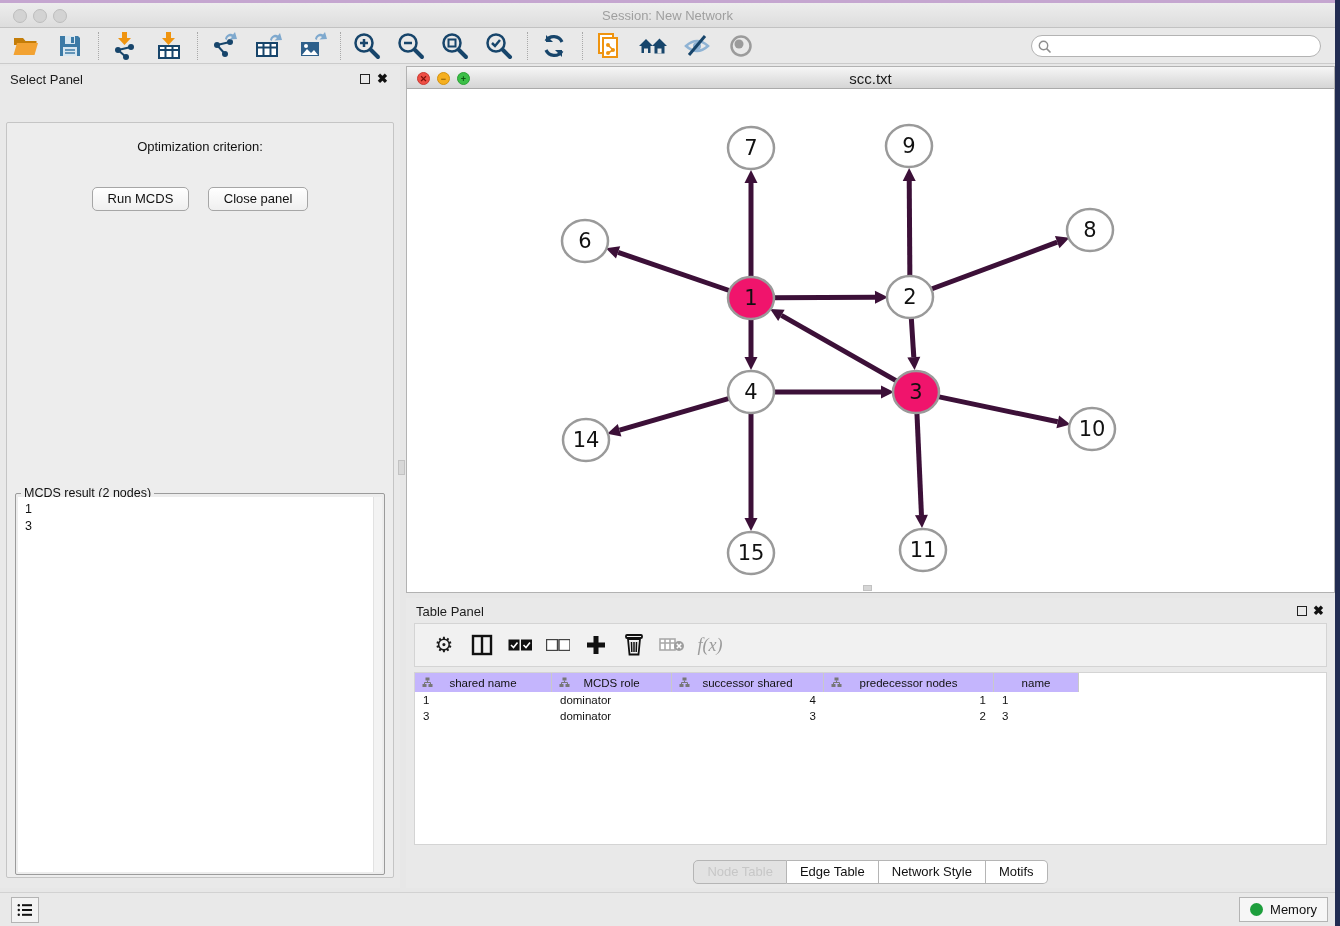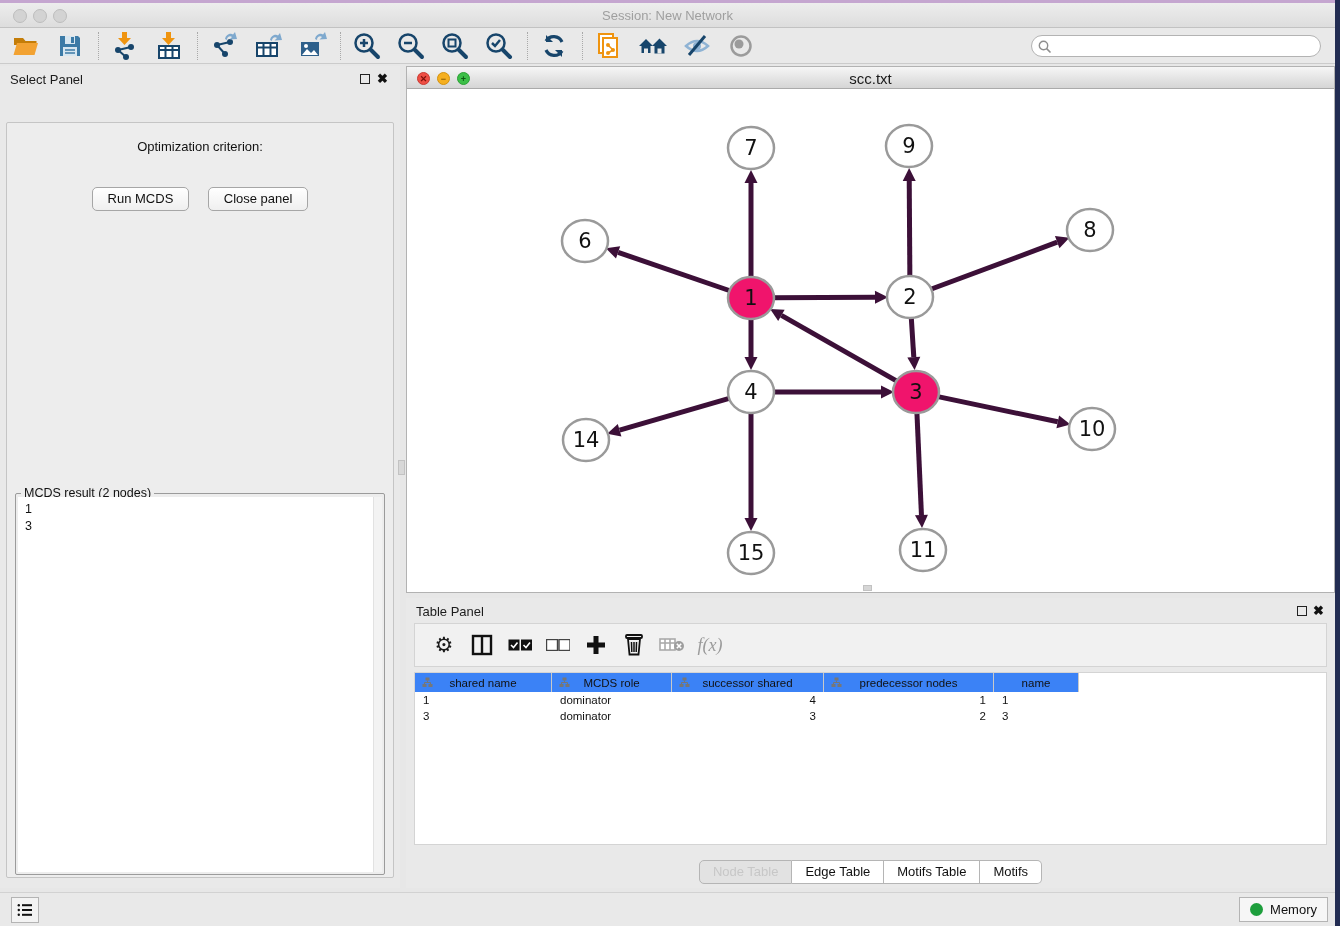--- a/index.html
+++ b/index.html
@@ -117,21 +117,21 @@
     background:#f1f1f1; border:1px solid #d4d4d4; display:flex; align-items:center; padding-left:14px;
   }
   .tp-btn { width:30px; height:30px; display:flex; align-items:center; justify-content:center; margin-right:8px; }
   .gear-glyph { font-size:21px; color:#1b1b1b; font-family:"DejaVu Sans", sans-serif; }
   .fx-glyph { font-family:"Liberation Serif", serif; font-style:italic; font-size:18px; color:#9b9b9b; }
   .tp-table {
     position:absolute; left:8px; right:8px; top:74px; bottom:43px;
     background:#fff; border:1px solid #d4d4d4; overflow:hidden;
   }
   .thead { display:flex; height:19px; border-bottom:1px solid #b9b9b9; font-size:11.5px; }
-  .th { position:relative; background:#3b82f6; border-right:1px solid #c9c9c9; height:19px;
+  .th { position:relative; background:#c4b5fd; border-right:1px solid #c9c9c9; height:19px;
     display:flex; align-items:center; justify-content:center; color:#111; }
   .th .th-icon { position:absolute; left:7px; top:4px; }
   .th-fill { flex:1; background:#fff; border:none; }
   .trow { display:flex; height:16px; font-size:11.5px; color:#111; }
   .td { height:16px; line-height:16px; overflow:hidden; }
   .td.l { padding-left:8px; } .td.r { text-align:right; padding-right:8px; }
   .tp-tabs { bottom:4px; }
 
   
   .status-bar { position:absolute; left:0; bottom:0; width:1335px; height:34px;
@@ -508,21 +508,21 @@
       <div class="td l" style="width:137px">3</div>
       <div class="td l" style="width:120px">dominator</div>
       <div class="td r" style="width:152px">3</div>
       <div class="td r" style="width:170px">2</div>
       <div class="td l" style="width:85px">3</div>
     </div>
   </div>
   <div class="tabs-row tp-tabs" style="position:absolute;">
     <div class="tab selected">Node Table</div>
     <div class="tab">Edge Table</div>
-    <div class="tab">Motifs Table</div>
+    <div class="tab">Network Style</div>
     <div class="tab">Motifs</div>
   </div>
 </div>
 
 <div class="status-bar">
   <div class="list-btn">
     <svg width="16" height="14" viewBox="0 0 16 14">
         <circle cx="1.8" cy="2.2" r="1.2" fill="#111"></circle>
         <rect x="5" y="1.2" width="10" height="2" fill="#111"></rect>
         <circle cx="1.8" cy="7" r="1.2" fill="#111"></circle>

